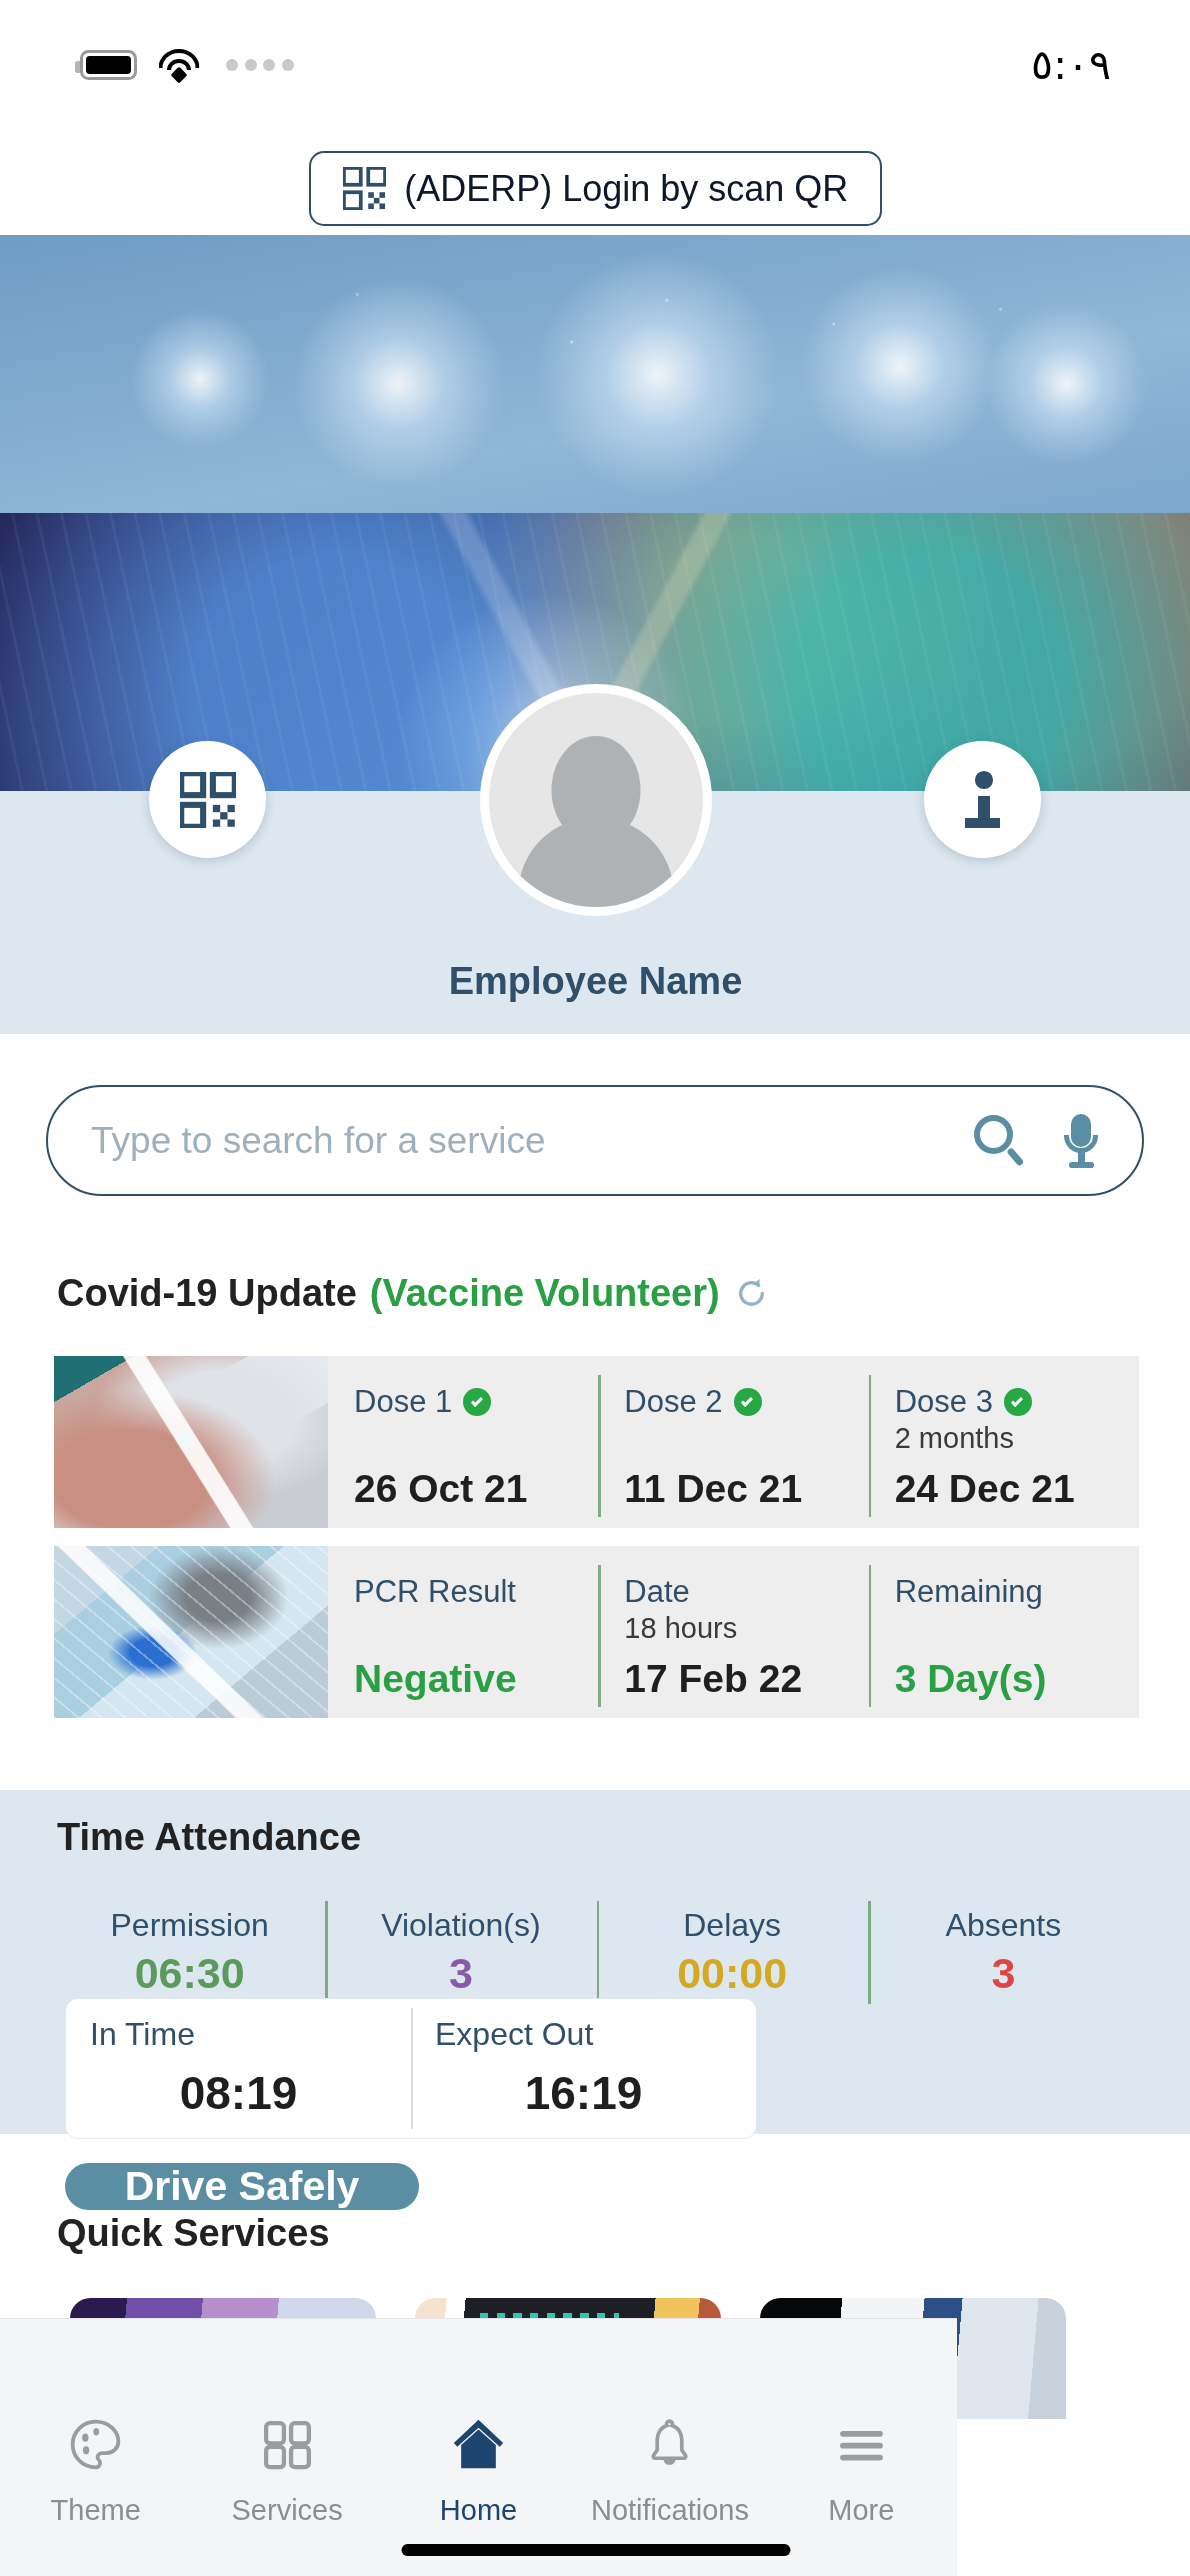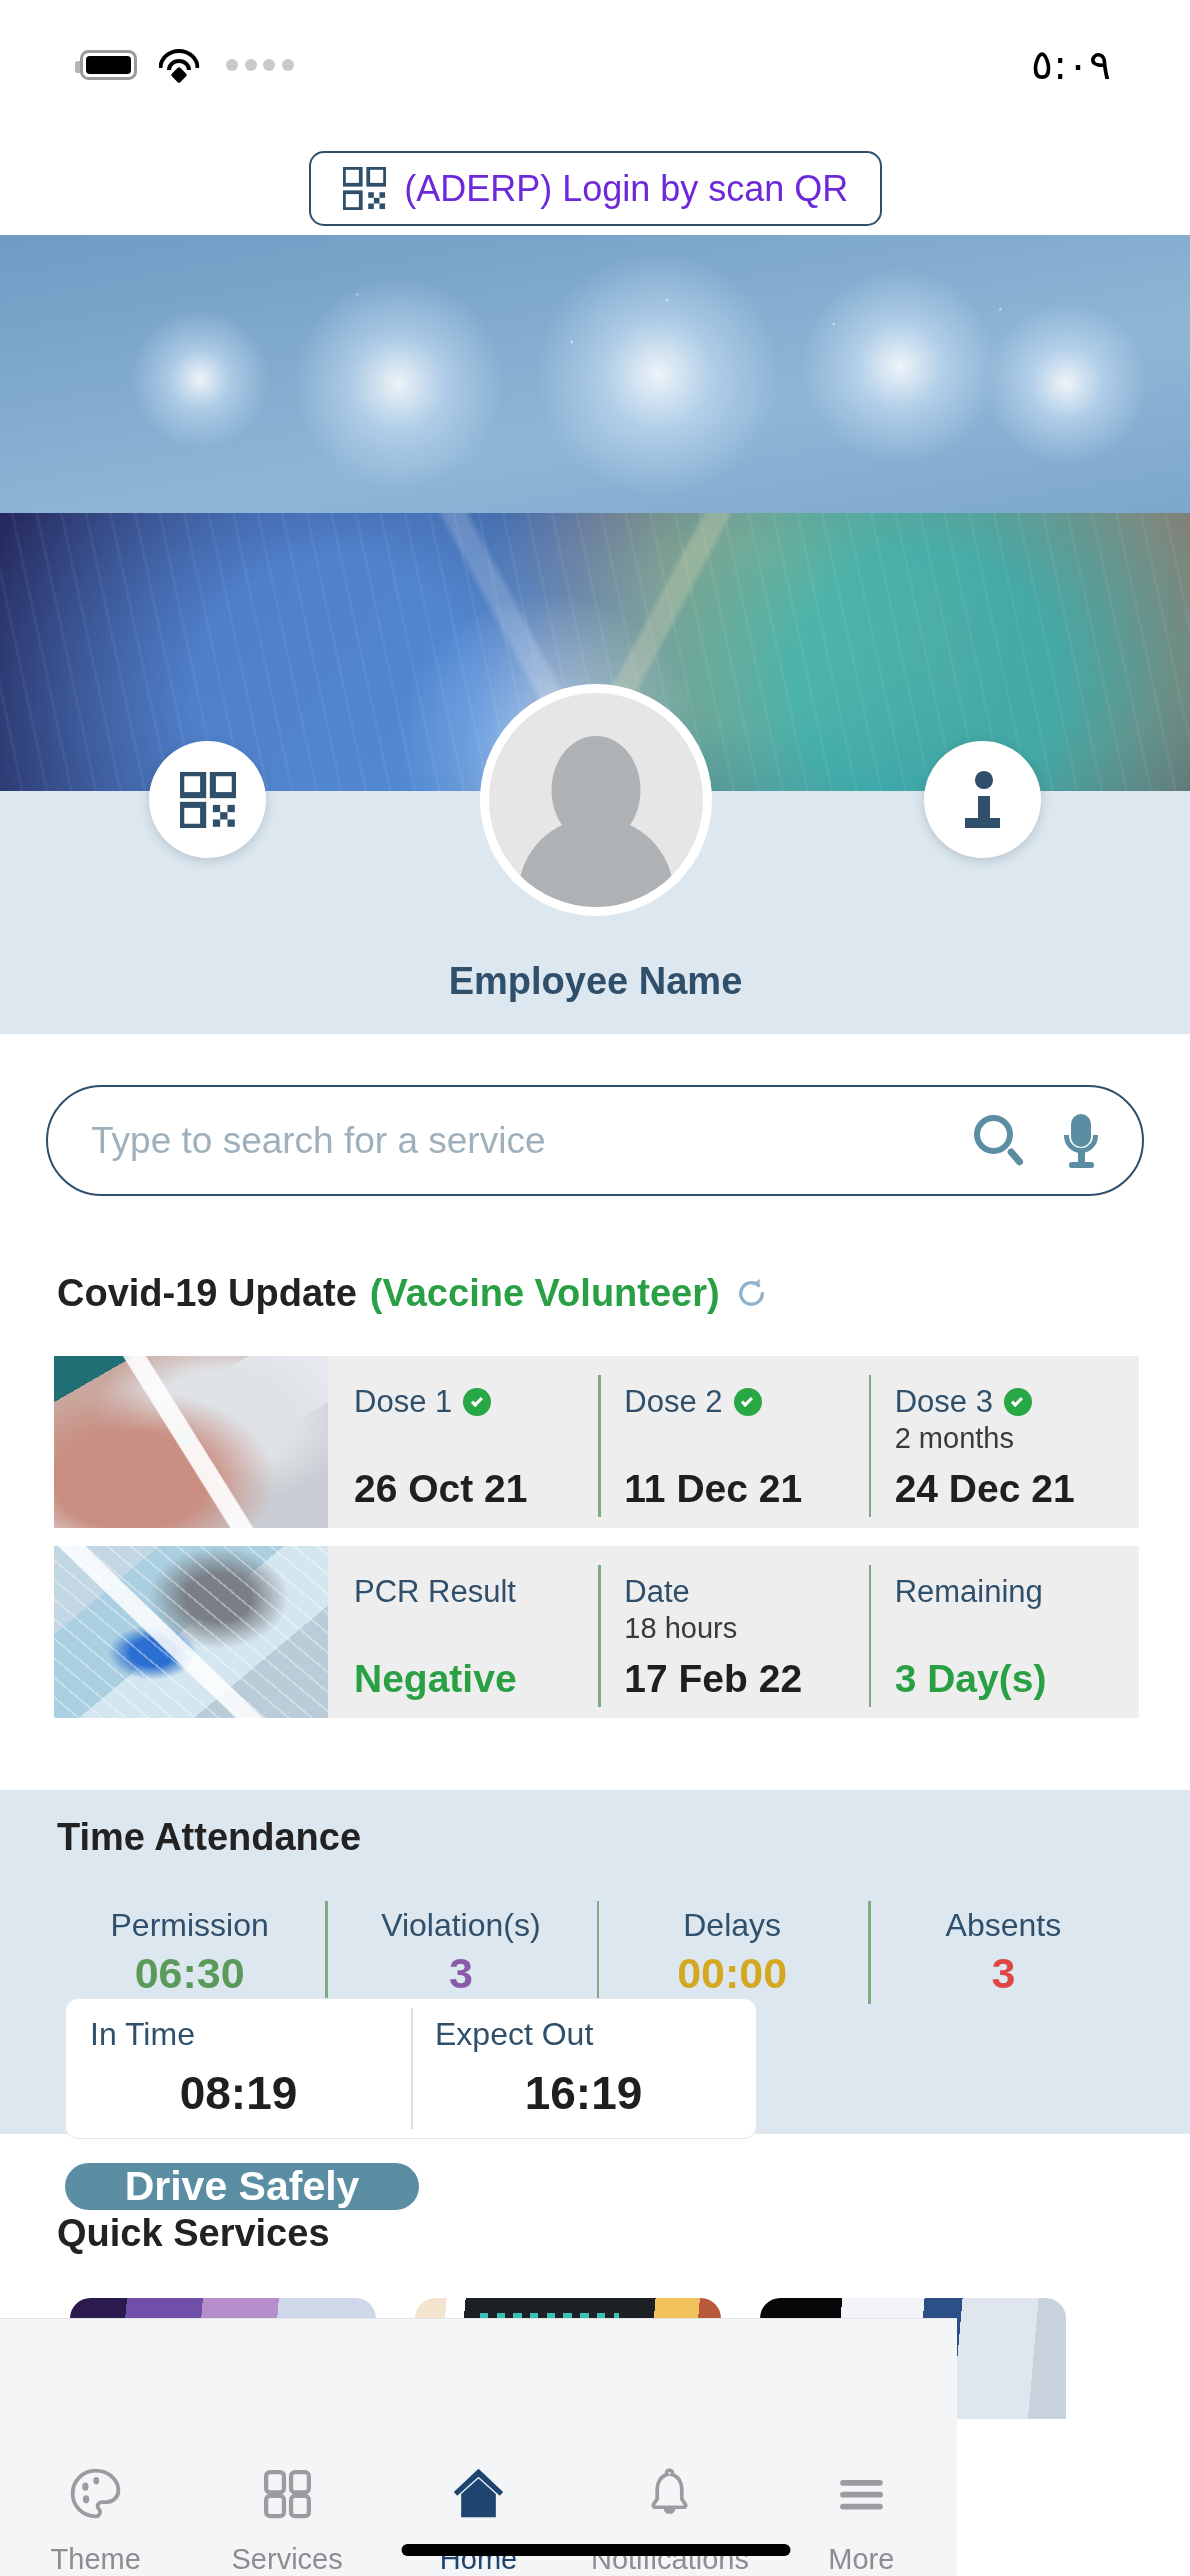--- a/index.html
+++ b/index.html
@@ -44,21 +44,21 @@
     font-family:"DejaVu Sans", sans-serif; font-weight:400;
   }
 
   
   .qr-login-wrap { position:absolute; top:151px; left:0; width:100%; display:flex; justify-content:center; }
   .qr-login {
     display:flex; align-items:center; gap:18.5px;
     border:2.8px solid #2f4f6b; border-radius:15px;
     padding:14px 32px; background:#fff;
   }
-  .qr-login-label { font-size:36px; color:#6d28d9; white-space:nowrap; }
+  .qr-login-label { font-size:36px; color:#0f172a; white-space:nowrap; }
 
   
   .qrglyph { display:block; position:relative; }
 
   
   .hero { position:absolute; top:235px; left:0; width:1191px; height:573px; overflow:hidden; }
   .hero-sky {
     position:absolute; top:0; left:0; width:100%; height:297px;
     background:linear-gradient(170deg,#6f9cc4 0%,#7fa9cd 30%,#8fb6d6 60%,#7ba5cc 100%);
   }
@@ -252,21 +252,21 @@
   .qs-2::after {
     content:""; position:absolute; top:15px; left:65px; width:139px; height:11px;
     background:repeating-linear-gradient(90deg,#34c3b5 0 8.3px, transparent 8.3px 16.7px);
   }
   .qs-3 { background:linear-gradient(95deg,#07080a 0 26%, #f2f4f7 26% 52%, #2b4f86 52% 64%, #dfe6ee 64% 88%, #c7d2dd 88% 100%); }
 
   
   .bottom-nav {
     position:absolute; bottom:0; left:0; width:957px; height:258px;
     background:#f4f5f6; border-top:0.9px solid #e3e4e6;
-    display:flex; align-items:flex-end; padding-top:41px;
+    display:flex; align-items:center; padding-top:41px;
   }
   .nav-item { flex:1; display:flex; flex-direction:column; align-items:center; gap:15px; }
   .nav-label { font-size:29px; color:#8b8d90; }
   .nav-item.active .nav-label { color:#1e4470; }
   .nav-ico { width:69px; height:69px; display:flex; align-items:center; justify-content:center; }
 
   .home-ind {
     position:absolute; bottom:20.4px; left:50%; transform:translateX(-50%);
     width:389px; height:12px; border-radius:6.5px; background:#000;
   }

